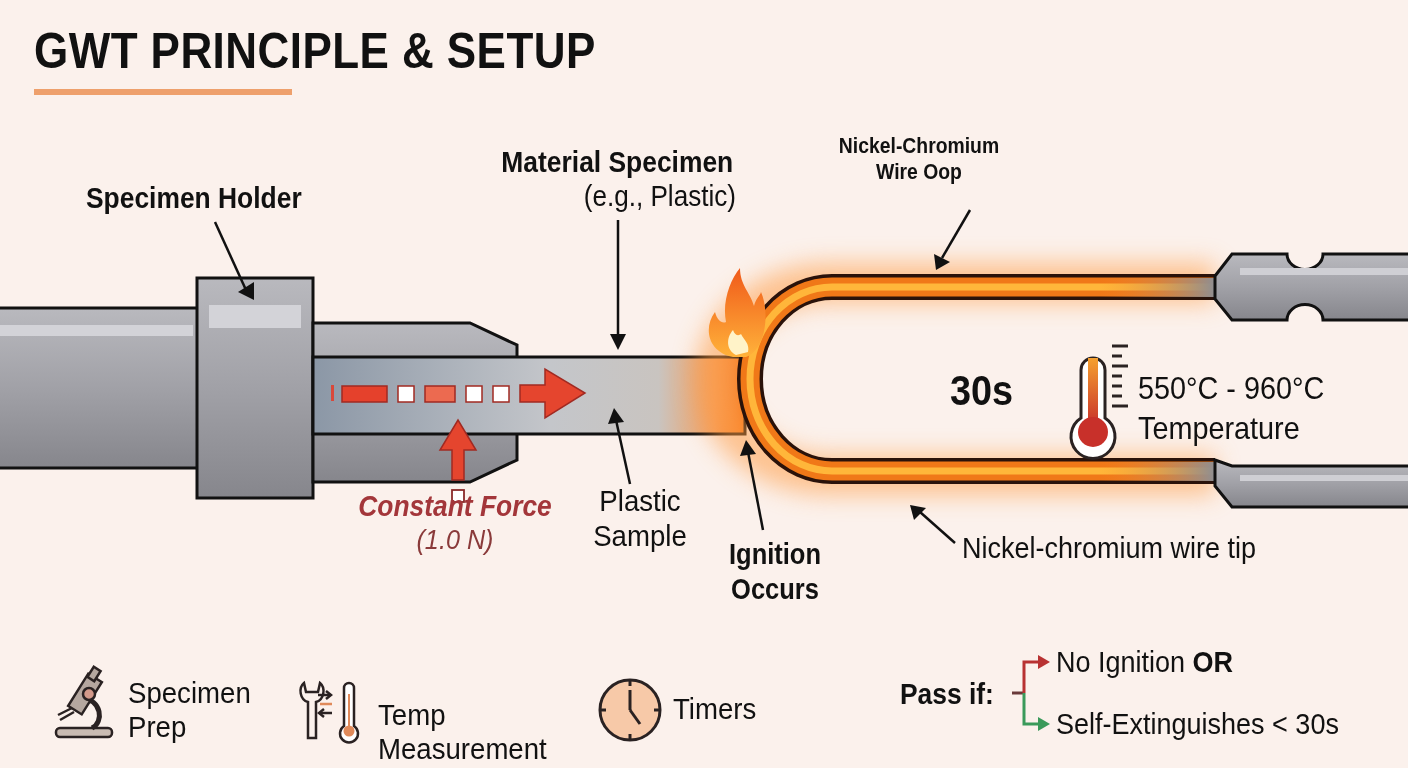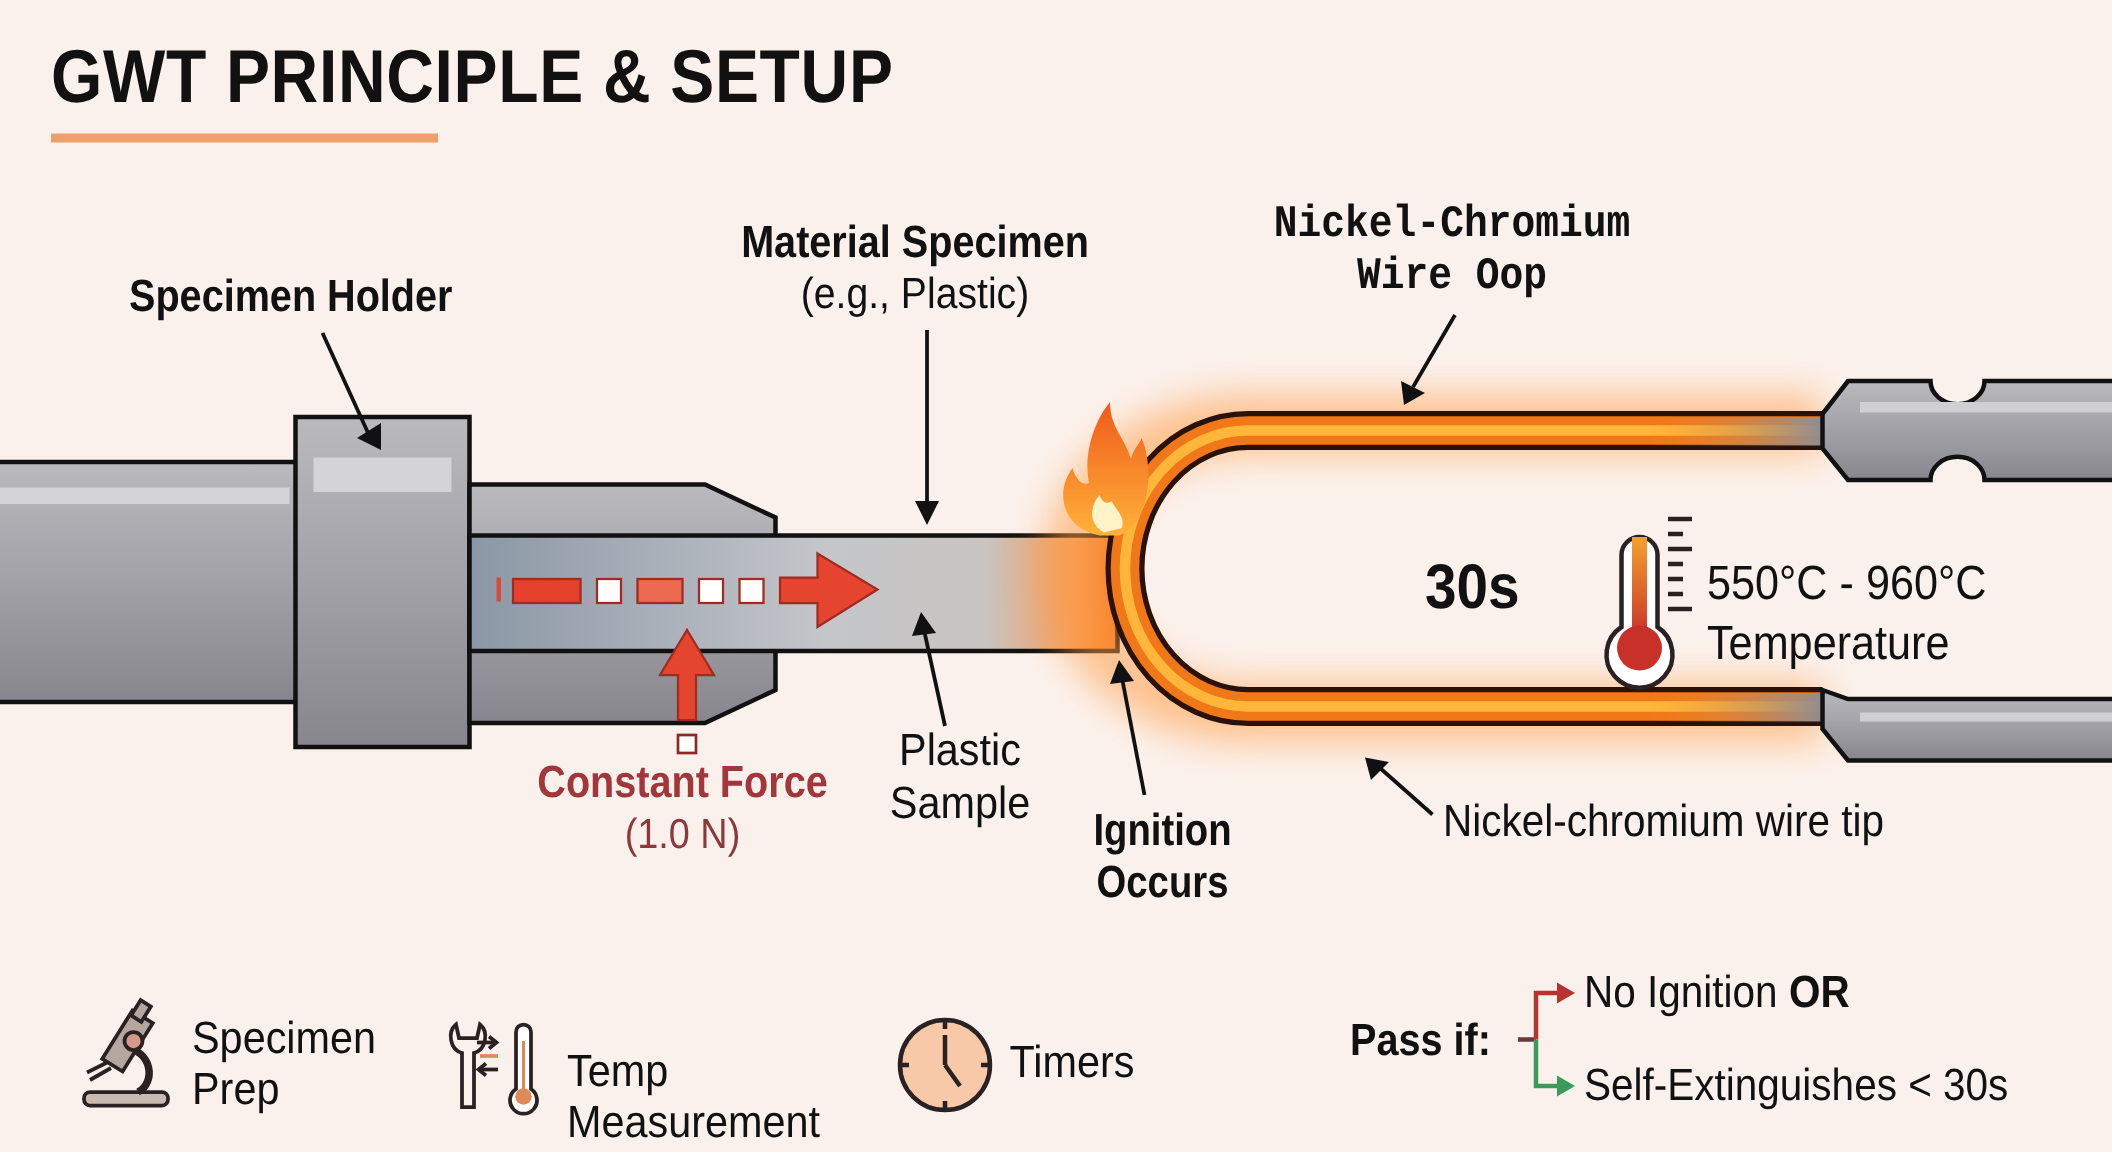--- a/index.html
+++ b/index.html
@@ -3,26 +3,26 @@
 <meta charset="utf-8">
 <style>
   html,body{margin:0;padding:0;}
   body{width:1408px;height:768px;background:#fbf1ec;position:relative;overflow:hidden;font-family:"Liberation Sans",sans-serif;color:#111;}
   .abs{position:absolute;}
   #title{left:34px;top:22px;font-size:50px;font-weight:bold;letter-spacing:0.5px;color:#111;transform:scaleX(0.88);transform-origin:left top;white-space:nowrap;}
   #title-underline{left:34px;top:89px;width:258px;height:6px;background:#eea06c;}
   svg#diagram{position:absolute;left:0;top:0;}
   .lbl{position:absolute;text-align:center;white-space:nowrap;line-height:1.18;}
   .l-holder{left:86px;top:180px;font-size:30px;font-weight:bold;transform:scaleX(0.88);transform-origin:left top;}
-  .l-material{left:470px;top:144px;width:280px;font-size:30px;}
+  .l-material{left:470px;top:144px;width:280px;font-size:30px;text-align:right;}
   .l-material .t1{font-weight:bold;display:block;transform:scaleX(0.88);}
   .l-material .t2{display:block;font-size:29px;transform:scaleX(0.9);}
-  .l-nickel{left:833px;top:133px;width:270px;font-size:30px;font-weight:bold;font-family:Liberation Mono, monospace;}
+  .l-nickel{left:784px;top:133px;width:270px;font-size:22px;font-weight:bold;}
   .l-nickel span{display:block;transform:scaleX(0.88);}
-  .l-force{left:320px;top:504px;width:270px;font-size:30px;color:#a3363a;}
+  .l-force{left:320px;top:488px;width:270px;font-size:30px;color:#a3363a;font-style:italic;}
   .l-force .t1{font-weight:bold;display:block;transform:scaleX(0.88);}
   .l-force .t2{display:block;font-size:28px;color:#8a3a3a;transform:scaleX(0.9);}
   .l-sample{left:560px;top:483px;width:160px;font-size:30px;}
   .l-sample span{display:block;transform:scaleX(0.92);}
   .l-ignition{left:700px;top:536px;width:150px;font-size:30px;font-weight:bold;}
   .l-ignition span{display:block;transform:scaleX(0.85);}
   .l-time{left:950px;top:366px;font-size:42px;font-weight:bold;transform:scaleX(0.9);transform-origin:left top;}
   .l-temp{left:1138px;top:368px;font-size:32px;text-align:left;line-height:1.25;}
   .l-temp span{display:block;transform:scaleX(0.9);transform-origin:left top;}
   .l-tip{left:962px;top:530px;font-size:30px;transform:scaleX(0.9);transform-origin:left top;}

